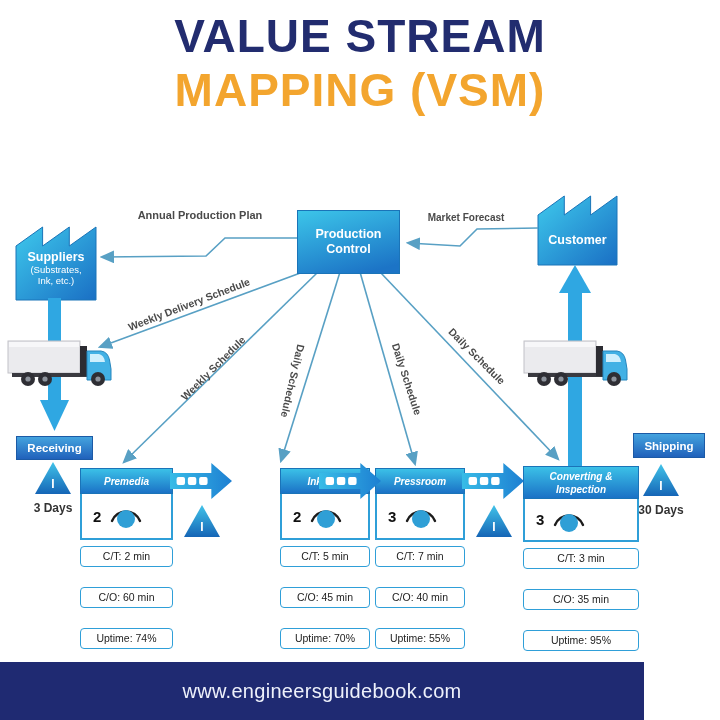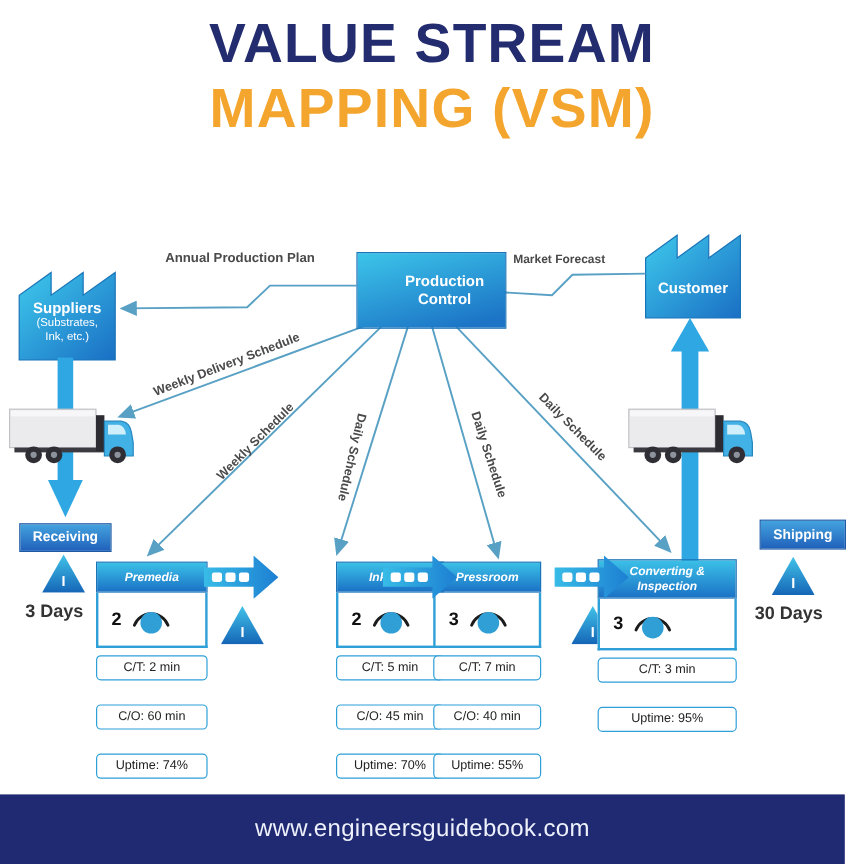--- a/index.html
+++ b/index.html
@@ -4,21 +4,21 @@
 <style>
   html,body{margin:0;padding:0;background:#fff;}
   .canvas{position:relative;width:720px;height:720px;background:#ffffff;overflow:hidden;
           font-family:"Liberation Sans",sans-serif;}
   .title{position:absolute;left:0;width:720px;text-align:center;font-weight:bold;
          font-size:46px;letter-spacing:1px;line-height:1;}
   .title.l1{top:13px;color:#222c6f;}
   .title.l2{top:67px;color:#f3a52e;}
   svg.base{position:absolute;left:0;top:0;z-index:1;}
   .boxlabel{position:absolute;z-index:2;color:#fff;display:flex;align-items:center;
-            justify-content:center;text-align:center;padding-left:22px;}
+            justify-content:center;text-align:center;}
   .pc-box{left:297px;top:210px;width:101px;height:62px;
           background:linear-gradient(165deg,#3cc5e9 0%,#1c74c6 90%);
           border:1px solid #1a74b8;font-size:12.5px;font-weight:600;line-height:15px;}
   .pc-box .inner{width:78px;}
   .fac-text{position:absolute;z-index:2;color:#fff;text-align:center;}
   .sup-text{left:16px;top:250px;width:80px;}
   .sup-text .big{font-size:12.5px;font-weight:bold;line-height:14px;}
   .sup-text .small{font-size:9.5px;line-height:11px;}
   .cus-text{left:538px;top:215px;width:79px;height:50px;display:flex;align-items:center;
             justify-content:center;font-size:12.5px;font-weight:600;}
@@ -26,39 +26,39 @@
               font-size:10.5px;font-weight:600;}
   .dock{position:absolute;z-index:2;color:#fff;font-size:11.5px;font-weight:600;
         display:flex;align-items:center;justify-content:center;
         background:linear-gradient(180deg,#44a3de,#2061bb);border:1px solid #1c5aa6;}
   .tri{position:absolute;z-index:2;width:36px;height:32px;
        clip-path:polygon(50% 0,100% 100%,0 100%);
        background:linear-gradient(180deg,#41c3e9,#1565b6);
        display:flex;align-items:flex-end;justify-content:center;
        color:#fff;font-size:12px;font-weight:bold;}
   .tri span{margin-bottom:3px;}
-  .days{position:absolute;z-index:2;width:64px;font-size:15px;
+  .days{position:absolute;z-index:2;width:64px;text-align:center;font-size:12px;
         font-weight:600;color:#333;}
   .proc{position:absolute;top:468px;z-index:2;}
   .proc.tall{top:466px;}
   .proc-head{height:24px;background:linear-gradient(180deg,#3bc0e7,#1b72c6);
              color:#fff;font-size:10px;font-weight:600;display:flex;align-items:center;
              justify-content:center;text-align:center;line-height:13px;border:1px solid #1a74b8;font-style:italic;}
   .proc.tall .proc-head{height:31px;}
   .proc-body{height:44px;background:#fff;border:2px solid #2f9fd8;border-top:none;
              display:flex;align-items:center;}
   .proc.tall .proc-body{height:41px;}
   .op-count{margin-left:11px;font-size:15px;font-weight:bold;color:#111;}
   .op-icon{margin-left:7px;}
   .metric{margin-top:20px;height:19px;line-height:19px;background:#fff;
           border:1.5px solid #2f9fd8;border-radius:4px;font-size:10.5px;color:#222;
           text-align:center;overflow:hidden;}
   .metric.first{margin-top:6px;}
   .push{position:absolute;z-index:3;}
-  .footer{position:absolute;left:0;top:662px;width:704px;height:58px;background:#1f2a72;
+  .footer{position:absolute;left:0;top:662px;width:644px;height:58px;background:#1f2a72;
           z-index:2;display:flex;align-items:center;justify-content:center;
           color:#eef1fb;font-size:20px;letter-spacing:0.3px;}
 </style>
 </head>
 <body>
 
 <div class="canvas">
 
   <div class="title l1">VALUE STREAM</div>
   <div class="title l2">MAPPING (VSM)</div>
@@ -174,44 +174,45 @@
       <svg class="op-icon" width="36" height="28" viewBox="0 0 36 28">
         <path d="M4 19 A 15 15 0 0 1 32 19" fill="none" stroke="#1c1c1c" stroke-width="2.4" stroke-linecap="round"></path>
         <circle cx="18" cy="17" r="9" fill="#2f9fd6"></circle>
         </svg>
     </div>
     <div class="metric first">C/T: 5 min</div>
     <div class="metric">C/O: 45 min</div>
     <div class="metric">Uptime: 70%</div>
   </div>
 
-  <div class="proc" style="left:361px;width:90px;">
+  <div class="proc" style="left:375px;width:90px;">
     <div class="proc-head">Pressroom</div>
     <div class="proc-body">
       <span class="op-count">3</span>
       <svg class="op-icon" width="36" height="28" viewBox="0 0 36 28">
         <path d="M4 19 A 15 15 0 0 1 32 19" fill="none" stroke="#1c1c1c" stroke-width="2.4" stroke-linecap="round"></path>
         <circle cx="18" cy="17" r="9" fill="#2f9fd6"></circle>
         </svg>
     </div>
     <div class="metric first">C/T: 7 min</div>
     <div class="metric">C/O: 40 min</div>
     <div class="metric">Uptime: 55%</div>
   </div>
 
-  <div class="proc tall" style="left:498px;width:116px;">
+  <div class="proc tall" style="left:523px;width:116px;">
     <div class="proc-head" style="padding:0 14px;">Converting &amp; Inspection</div>
     <div class="proc-body">
       <span class="op-count">3</span>
       <svg class="op-icon" width="36" height="28" viewBox="0 0 36 28">
         <path d="M4 19 A 15 15 0 0 1 32 19" fill="none" stroke="#1c1c1c" stroke-width="2.4" stroke-linecap="round"></path>
         <circle cx="18" cy="17" r="9" fill="#2f9fd6"></circle>
         </svg>
     </div>
     <div class="metric first">C/T: 3 min</div>
+    <div class="metric">C/O: 35 min</div>
     <div class="metric">Uptime: 95%</div>
   </div>
 
   <svg class="push" style="left:170px;top:463px;" width="62" height="36" viewBox="0 0 66 36" preserveAspectRatio="none">
     <defs>
         <linearGradient id="gp1" x1="0" y1="0" x2="1" y2="0">
       <stop offset="0" stop-color="#38bce7"></stop>
           <stop offset="1" stop-color="#1d7fd2"></stop>
         </linearGradient>
       </defs>

